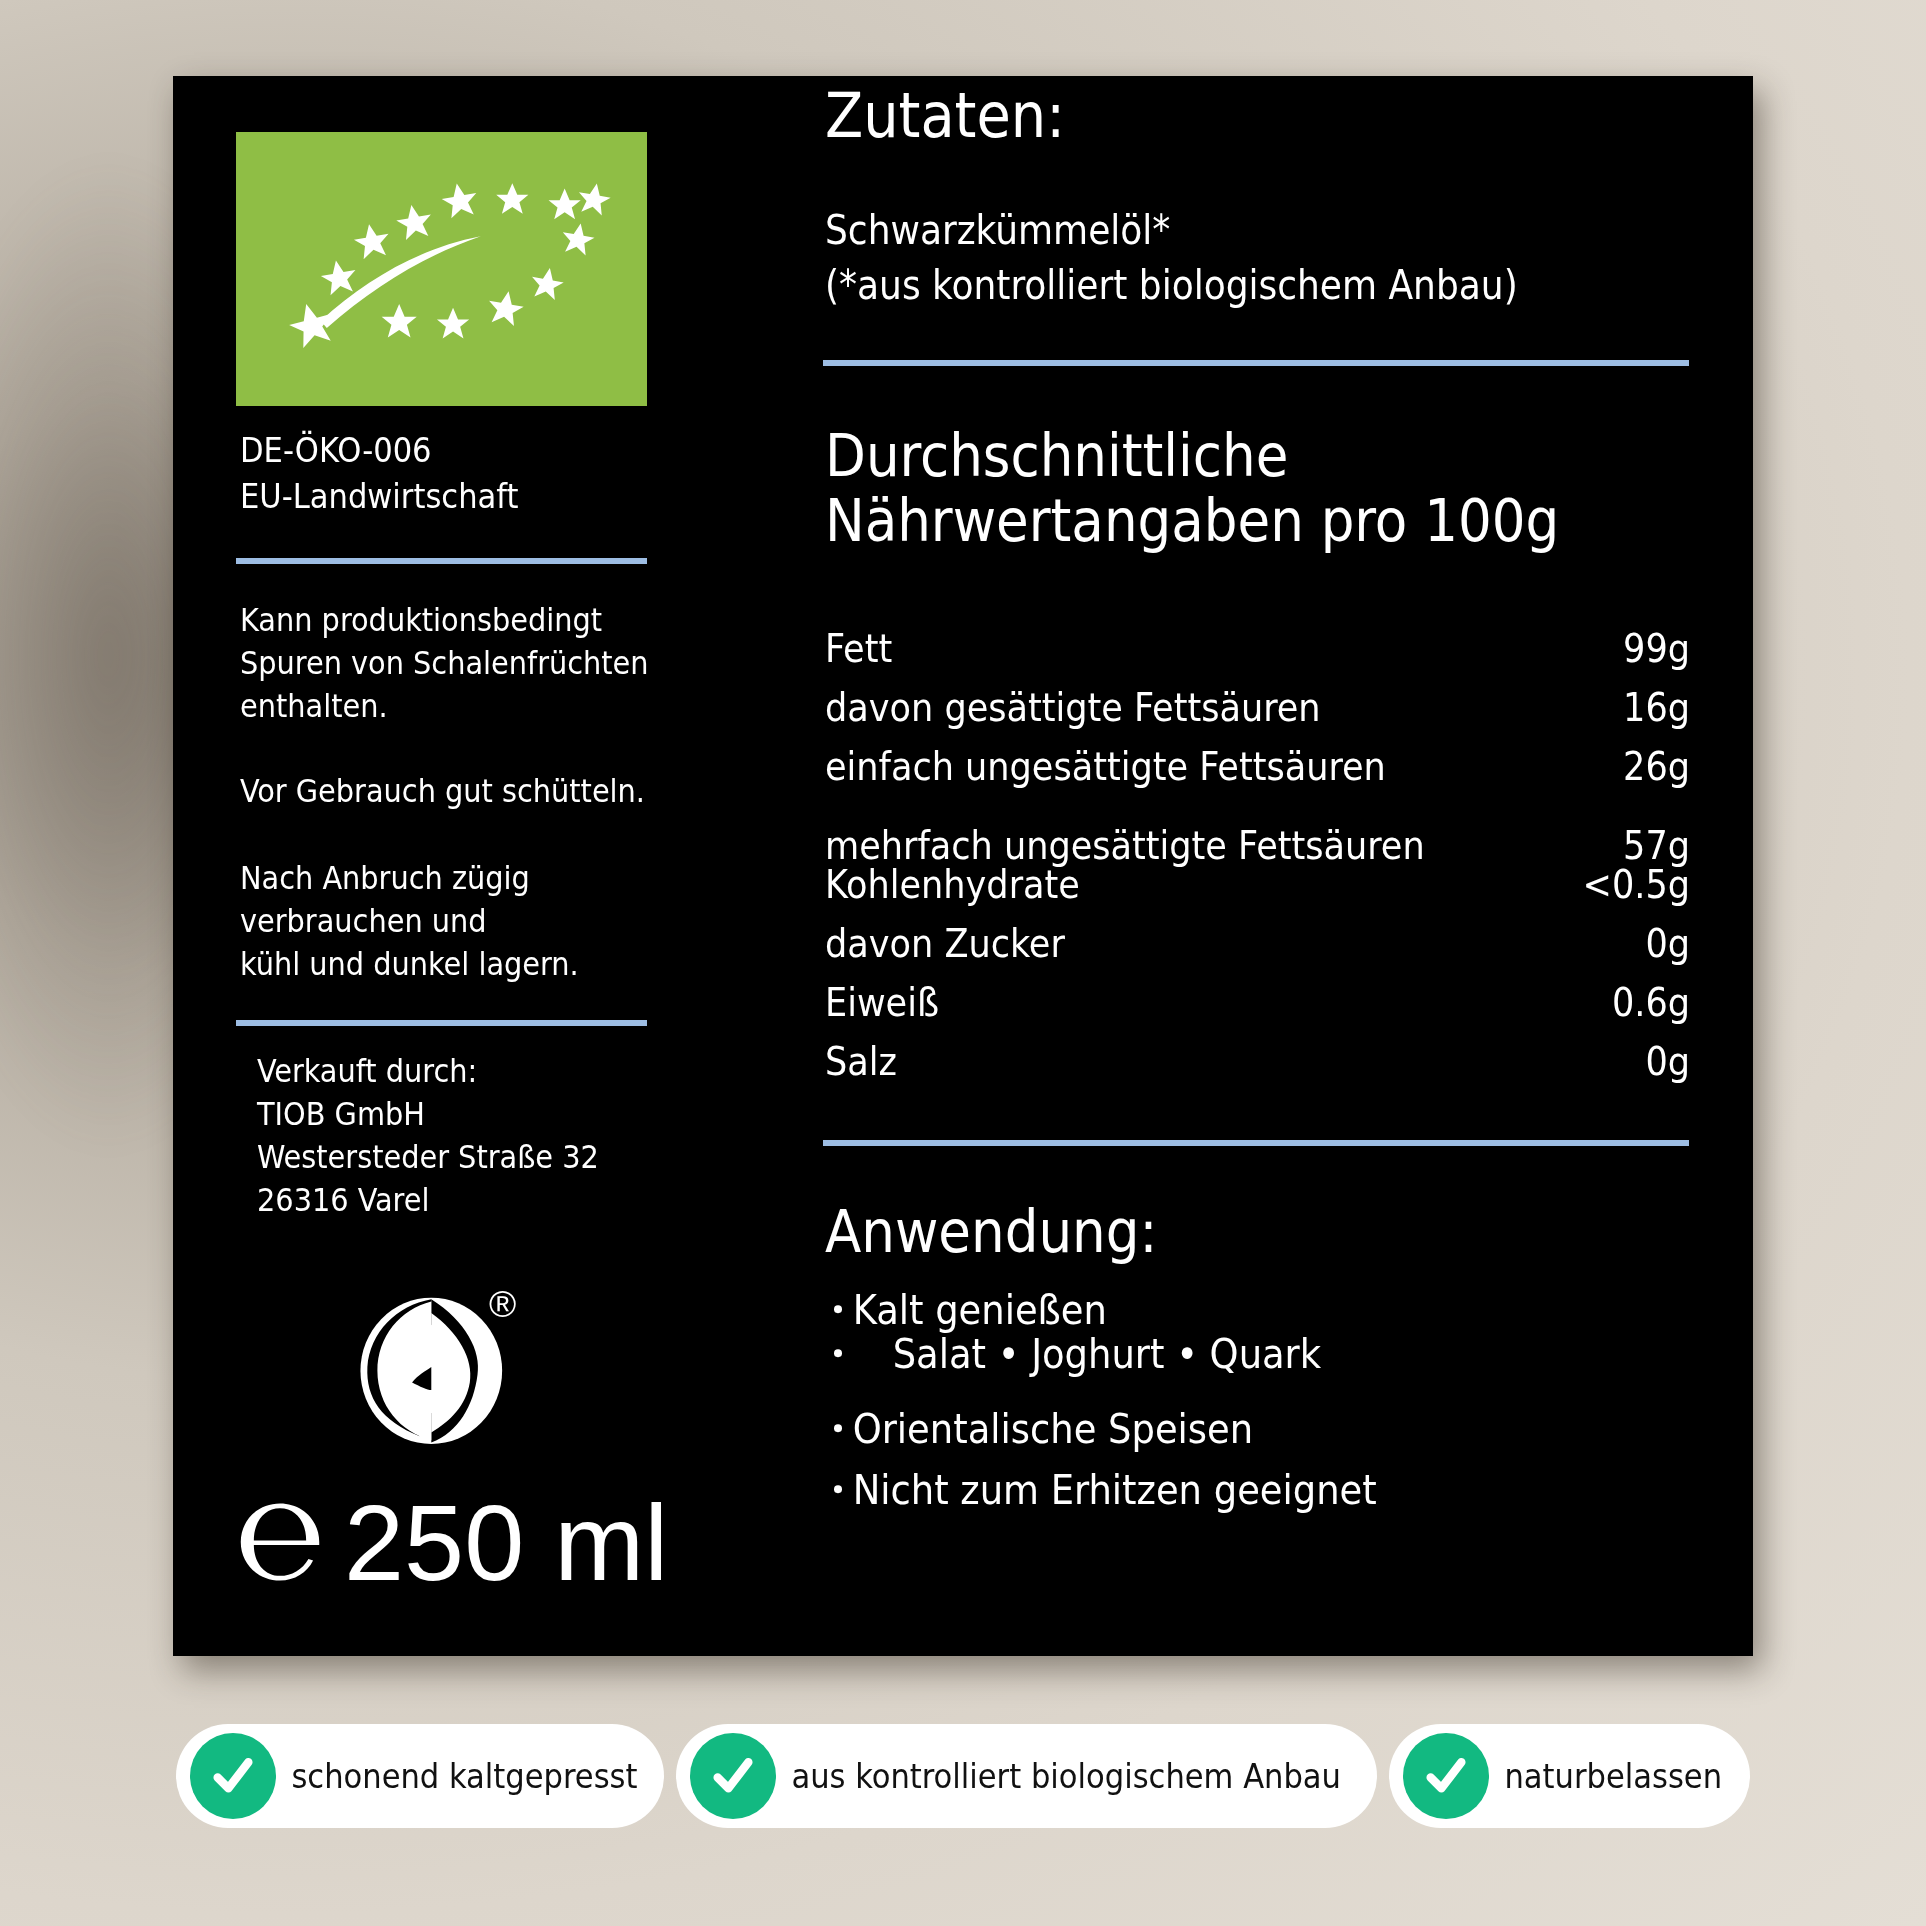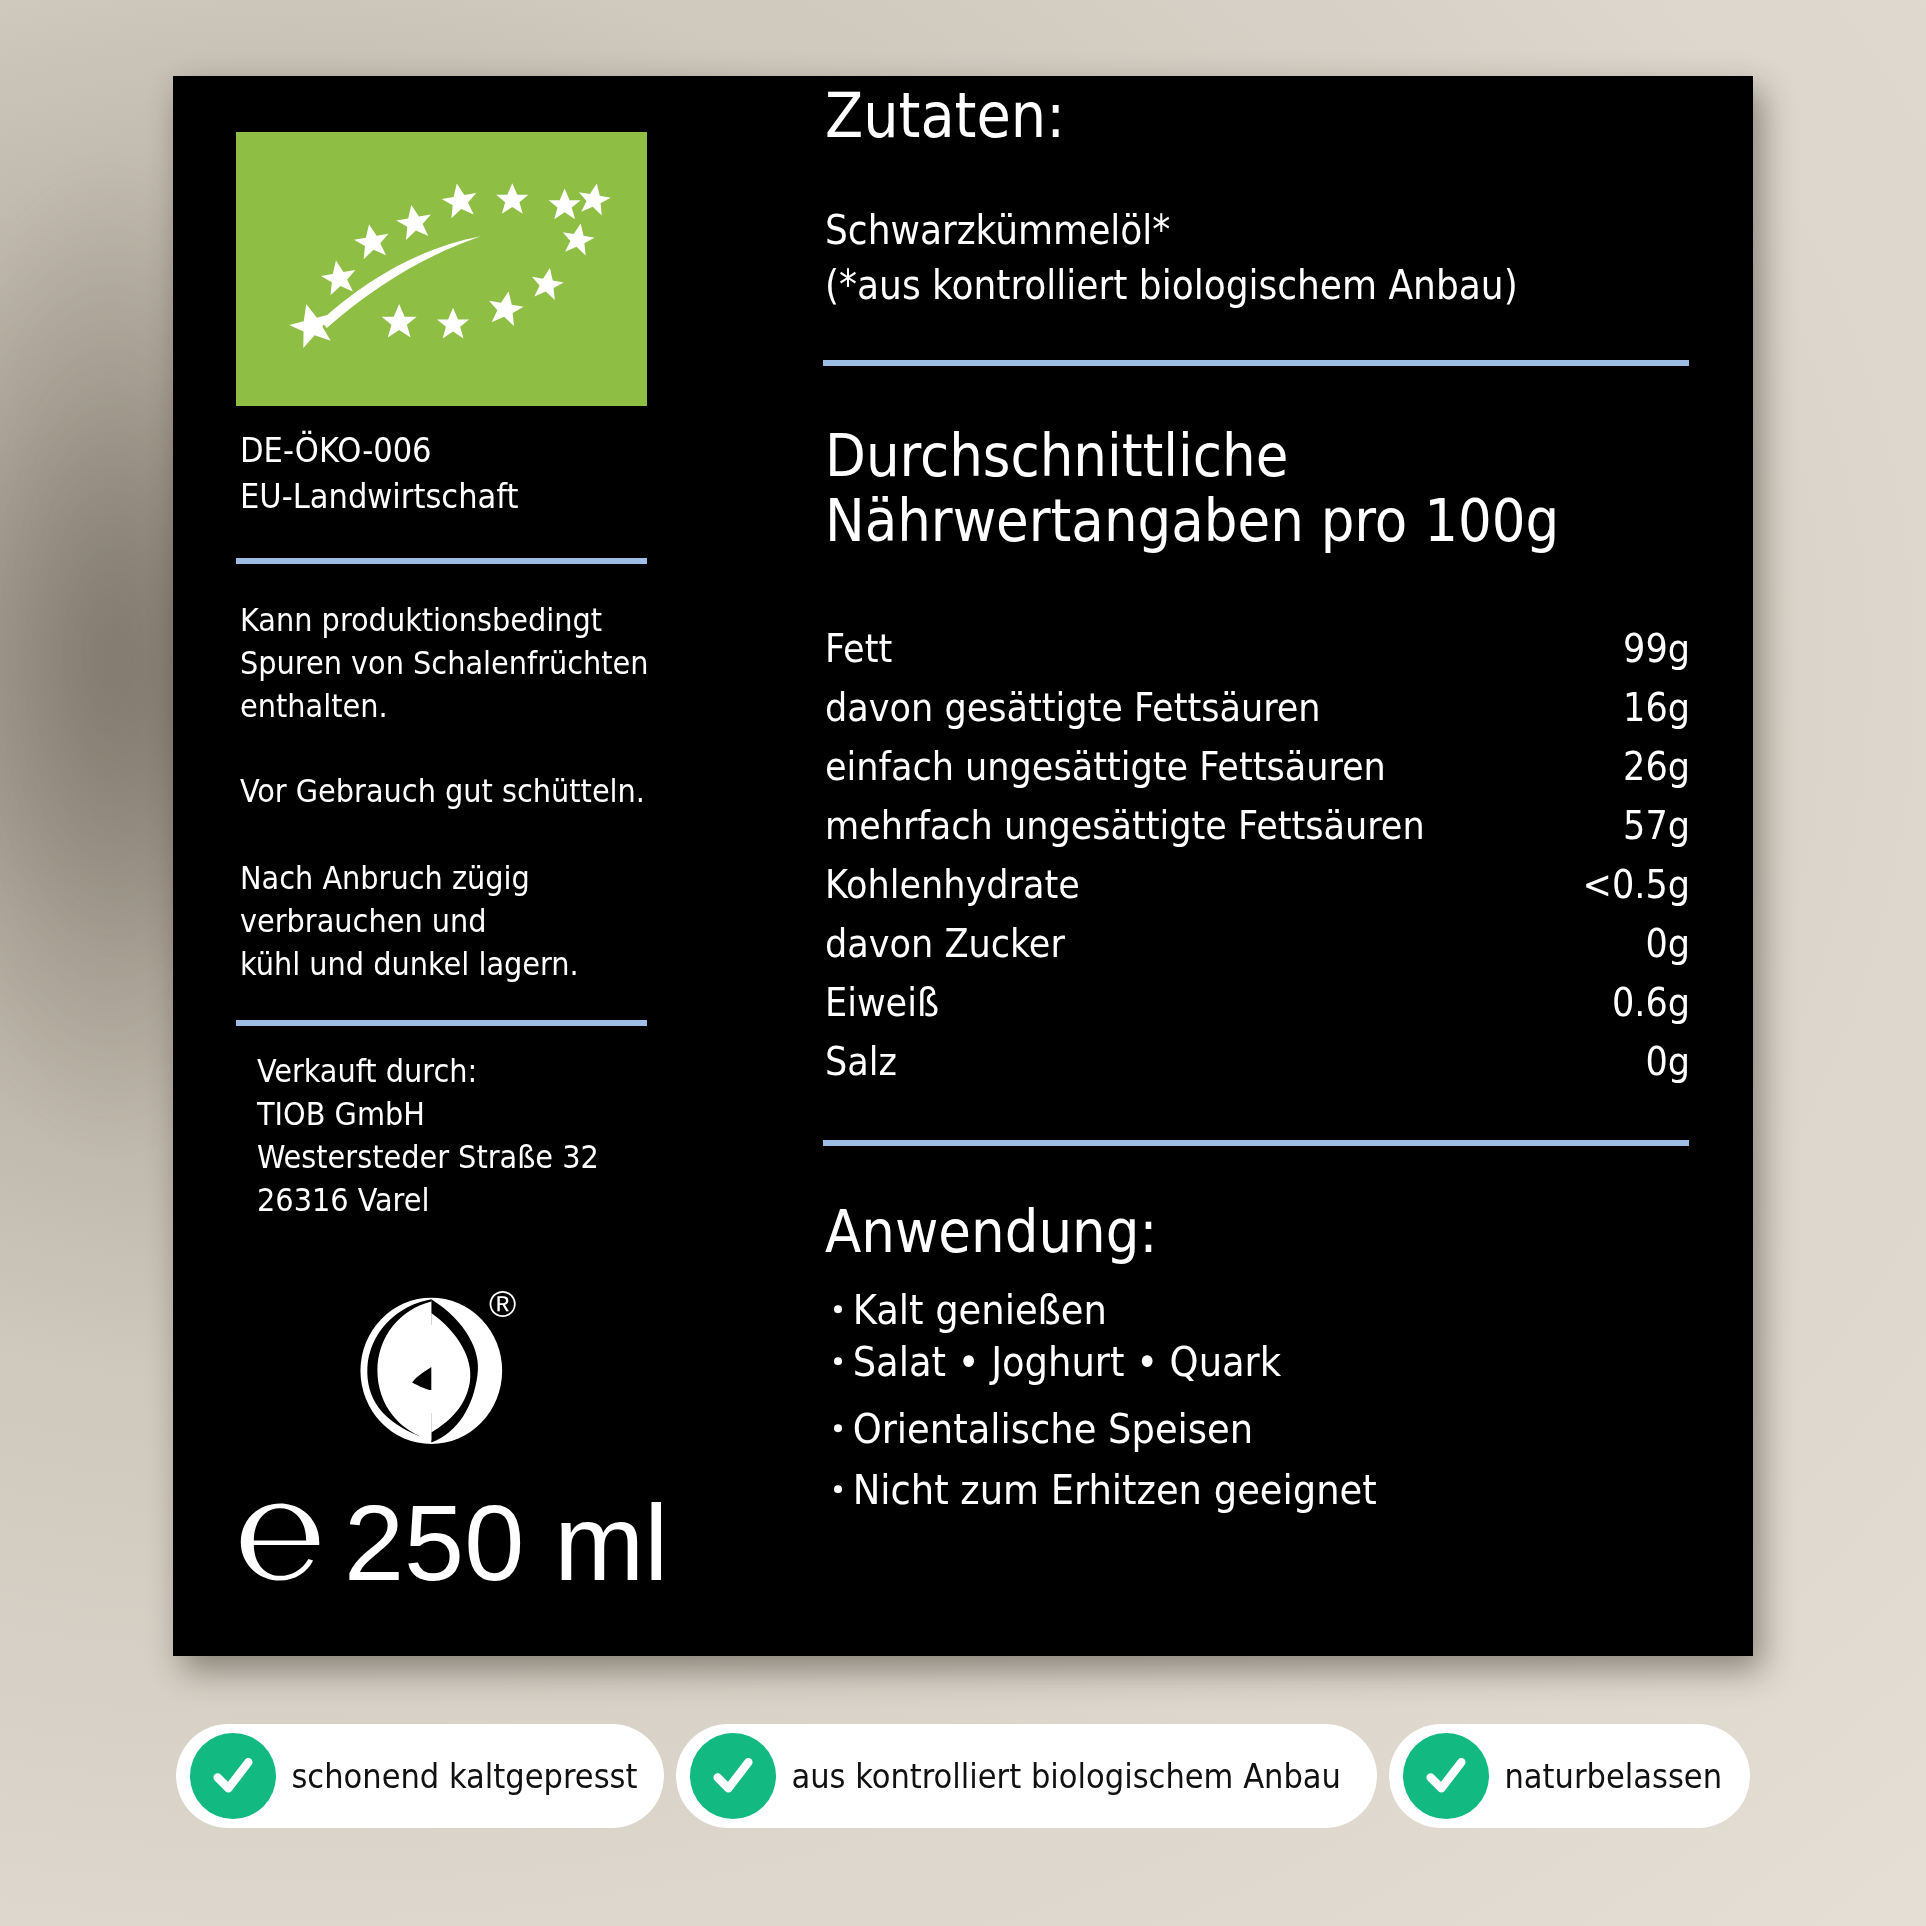--- a/index.html
+++ b/index.html
@@ -147,21 +147,21 @@
       <span>99g</span>
     </div>
     <div class="nutri-row t" style="top:118px;">
       <span>davon gesättigte Fettsäuren</span>
       <span>16g</span>
     </div>
     <div class="nutri-row t" style="top:177px;">
       <span>einfach ungesättigte Fettsäuren</span>
       <span>26g</span>
     </div>
-    <div class="nutri-row t" style="top:236px;">
+    <div class="nutri-row t" style="top:249px;align-items:center;">
       <span>mehrfach ungesättigte Fettsäuren</span>
       <span>57g</span>
     </div>
     <div class="nutri-row t" style="top:295px;">
       <span>Kohlenhydrate</span>
       <span>&lt;0.5g</span>
     </div>
     <div class="nutri-row t" style="top:354px;">
       <span>davon Zucker</span>
       <span>0g</span>
@@ -178,21 +178,21 @@
 
   <div class="divider" style="left:650px; top:1064px; width:866px;"></div>
 
   <div class="rc t h-big" style="top:1123px; font-size:59px;">Anwendung:</div>
 
   <div class="rc" style="top:1210px; height:254px;">
     <div class="bullet-row t" style="top:0px;">
       <span class="bullet-dot"></span>
       <span>Kalt genießen</span>
     </div>
-    <div class="bullet-row t" style="top:52px;">
+    <div class="bullet-row t" style="top:44px;gap:40px;">
       <span class="bullet-dot"></span>
       <span>Salat • Joghurt • Quark</span>
     </div>
     <div class="bullet-row t" style="top:119px;">
       <span class="bullet-dot"></span>
       <span>Orientalische Speisen</span>
     </div>
     <div class="bullet-row t" style="top:180px;">
       <span class="bullet-dot"></span>
       <span>Nicht zum Erhitzen geeignet</span>

